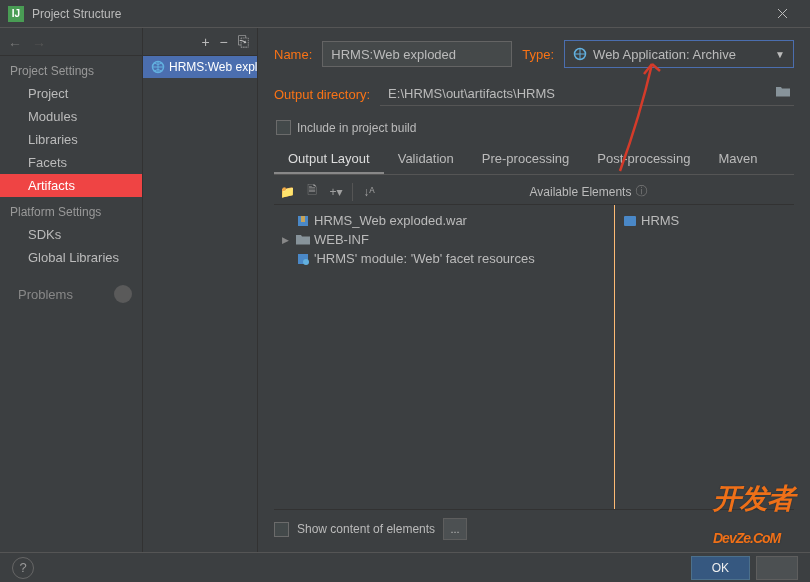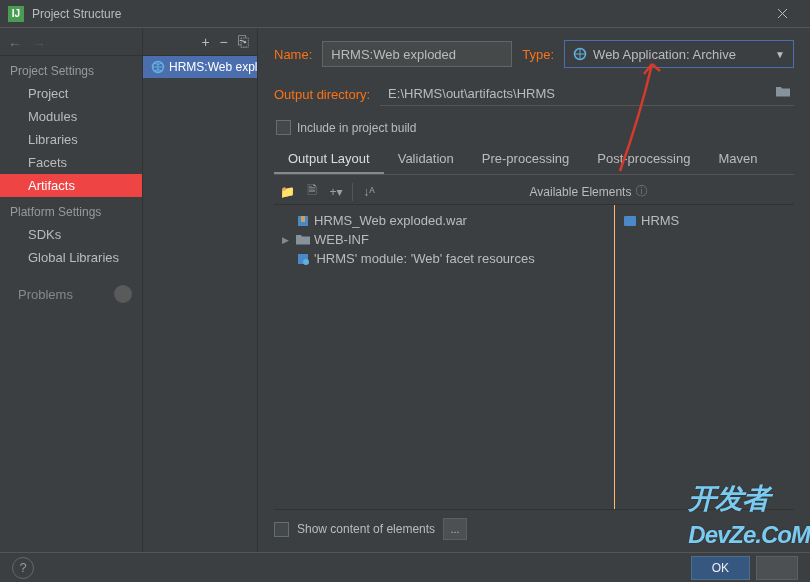--- a/index.html
+++ b/index.html
@@ -69,21 +69,21 @@
     .bottom-bar { display: flex; align-items: center; gap: 8px; padding: 8px 0 4px; border-top: 1px solid #323232; }
     .dots-btn { width: 24px; height: 22px; border: 1px solid #5e5e5e; background: #4c5052; display: flex; align-items: center; justify-content: center; cursor: pointer; color: #bbb; font-size: 11px; }
     
     .footer { height: 30px; background: #3c3f41; border-top: 1px solid #555; display: flex; align-items: center; padding: 0 12px; }
     .help-btn { width: 22px; height: 22px; border-radius: 50%; border: 1px solid #666; display: flex; align-items: center; justify-content: center; color: #999; cursor: pointer; font-size: 13px; }
     .footer-spacer { flex: 1; }
     .btn { height: 24px; padding: 0 20px; border: 1px solid #5e5e5e; background: #4c5052; color: #bbbbbb; font-size: 12px; cursor: pointer; display: flex; align-items: center; margin-left: 6px; }
     .btn.primary { background: #365880; border-color: #4c708c; color: #eee; font-weight: normal; }
     .btn.partial { width: 40px; overflow: hidden; }
     
-    .watermark { position: absolute; right: 0; bottom: 32px; font-size: 28px; font-weight: bold; color: #7dd3fc; font-style: italic; letter-spacing: -1px; font-family: Arial; opacity: 0.95; pointer-events: none; text-shadow: 0 0 2px rgba(0,0,0,0.3); }
+    .watermark { position: absolute; right: 16px; bottom: 32px; font-size: 28px; font-weight: bold; color: #f97316; font-style: italic; letter-spacing: -1px; font-family: Arial; opacity: 0.95; pointer-events: none; text-shadow: 0 0 2px rgba(0,0,0,0.3); }
     
     .annotation-arrow { position: absolute; pointer-events: none; }
     
     svg.web-icon circle { fill: none; stroke: #62b0df; stroke-width: 1.5; }
     svg.web-icon path { stroke: #62b0df; stroke-width: 1; fill: none; }
     svg.folder-svg { fill: #87939a; }
     svg.module-svg rect { fill: #4a88c7; }
   </style>
 </head>
 <body>
@@ -237,13 +237,13 @@
   </div>
 </div>
 
 <div class="footer">
   <div class="help-btn">?</div>
   <div class="footer-spacer"></div>
   <div class="btn primary">OK</div>
   <div class="btn partial"></div>
 </div>
 
-<div class="watermark">开发者<br><span style="font-size:24px;">DevZe.CoM</span></div>
+<div class="watermark">开发者<br><span style="font-size:14px;">DevZe.CoM</span></div>
 
 </body></html>

